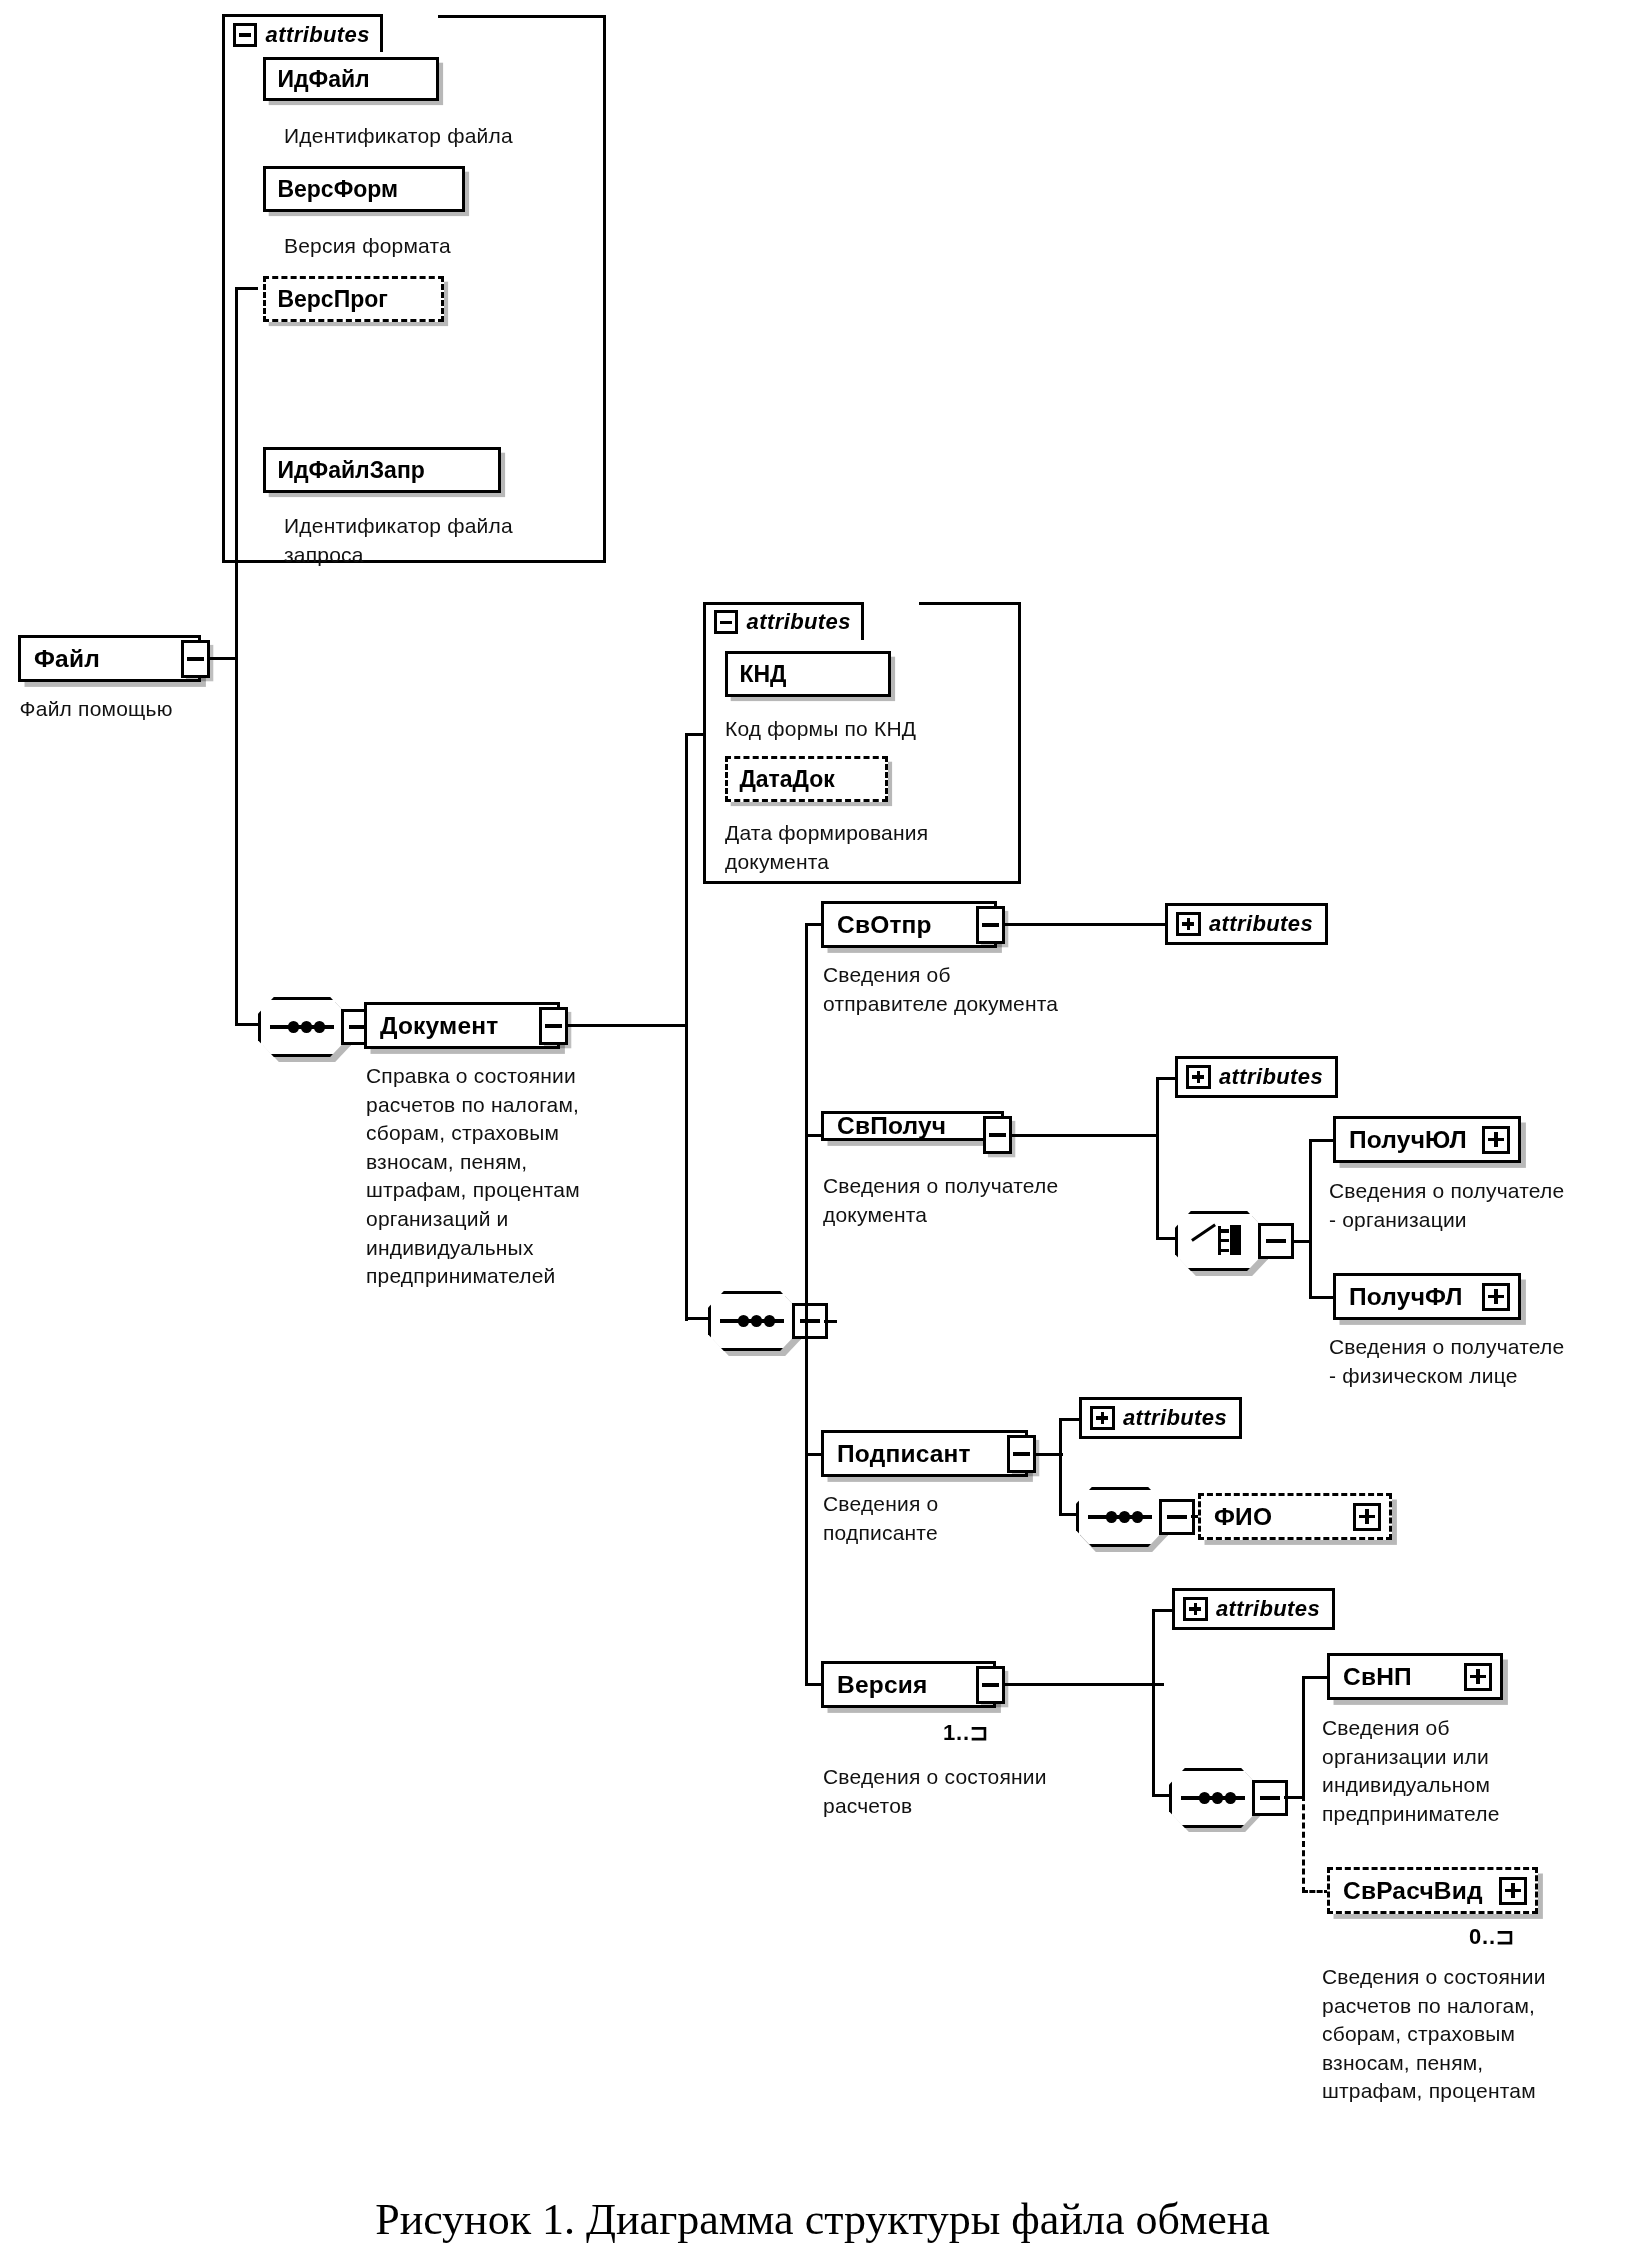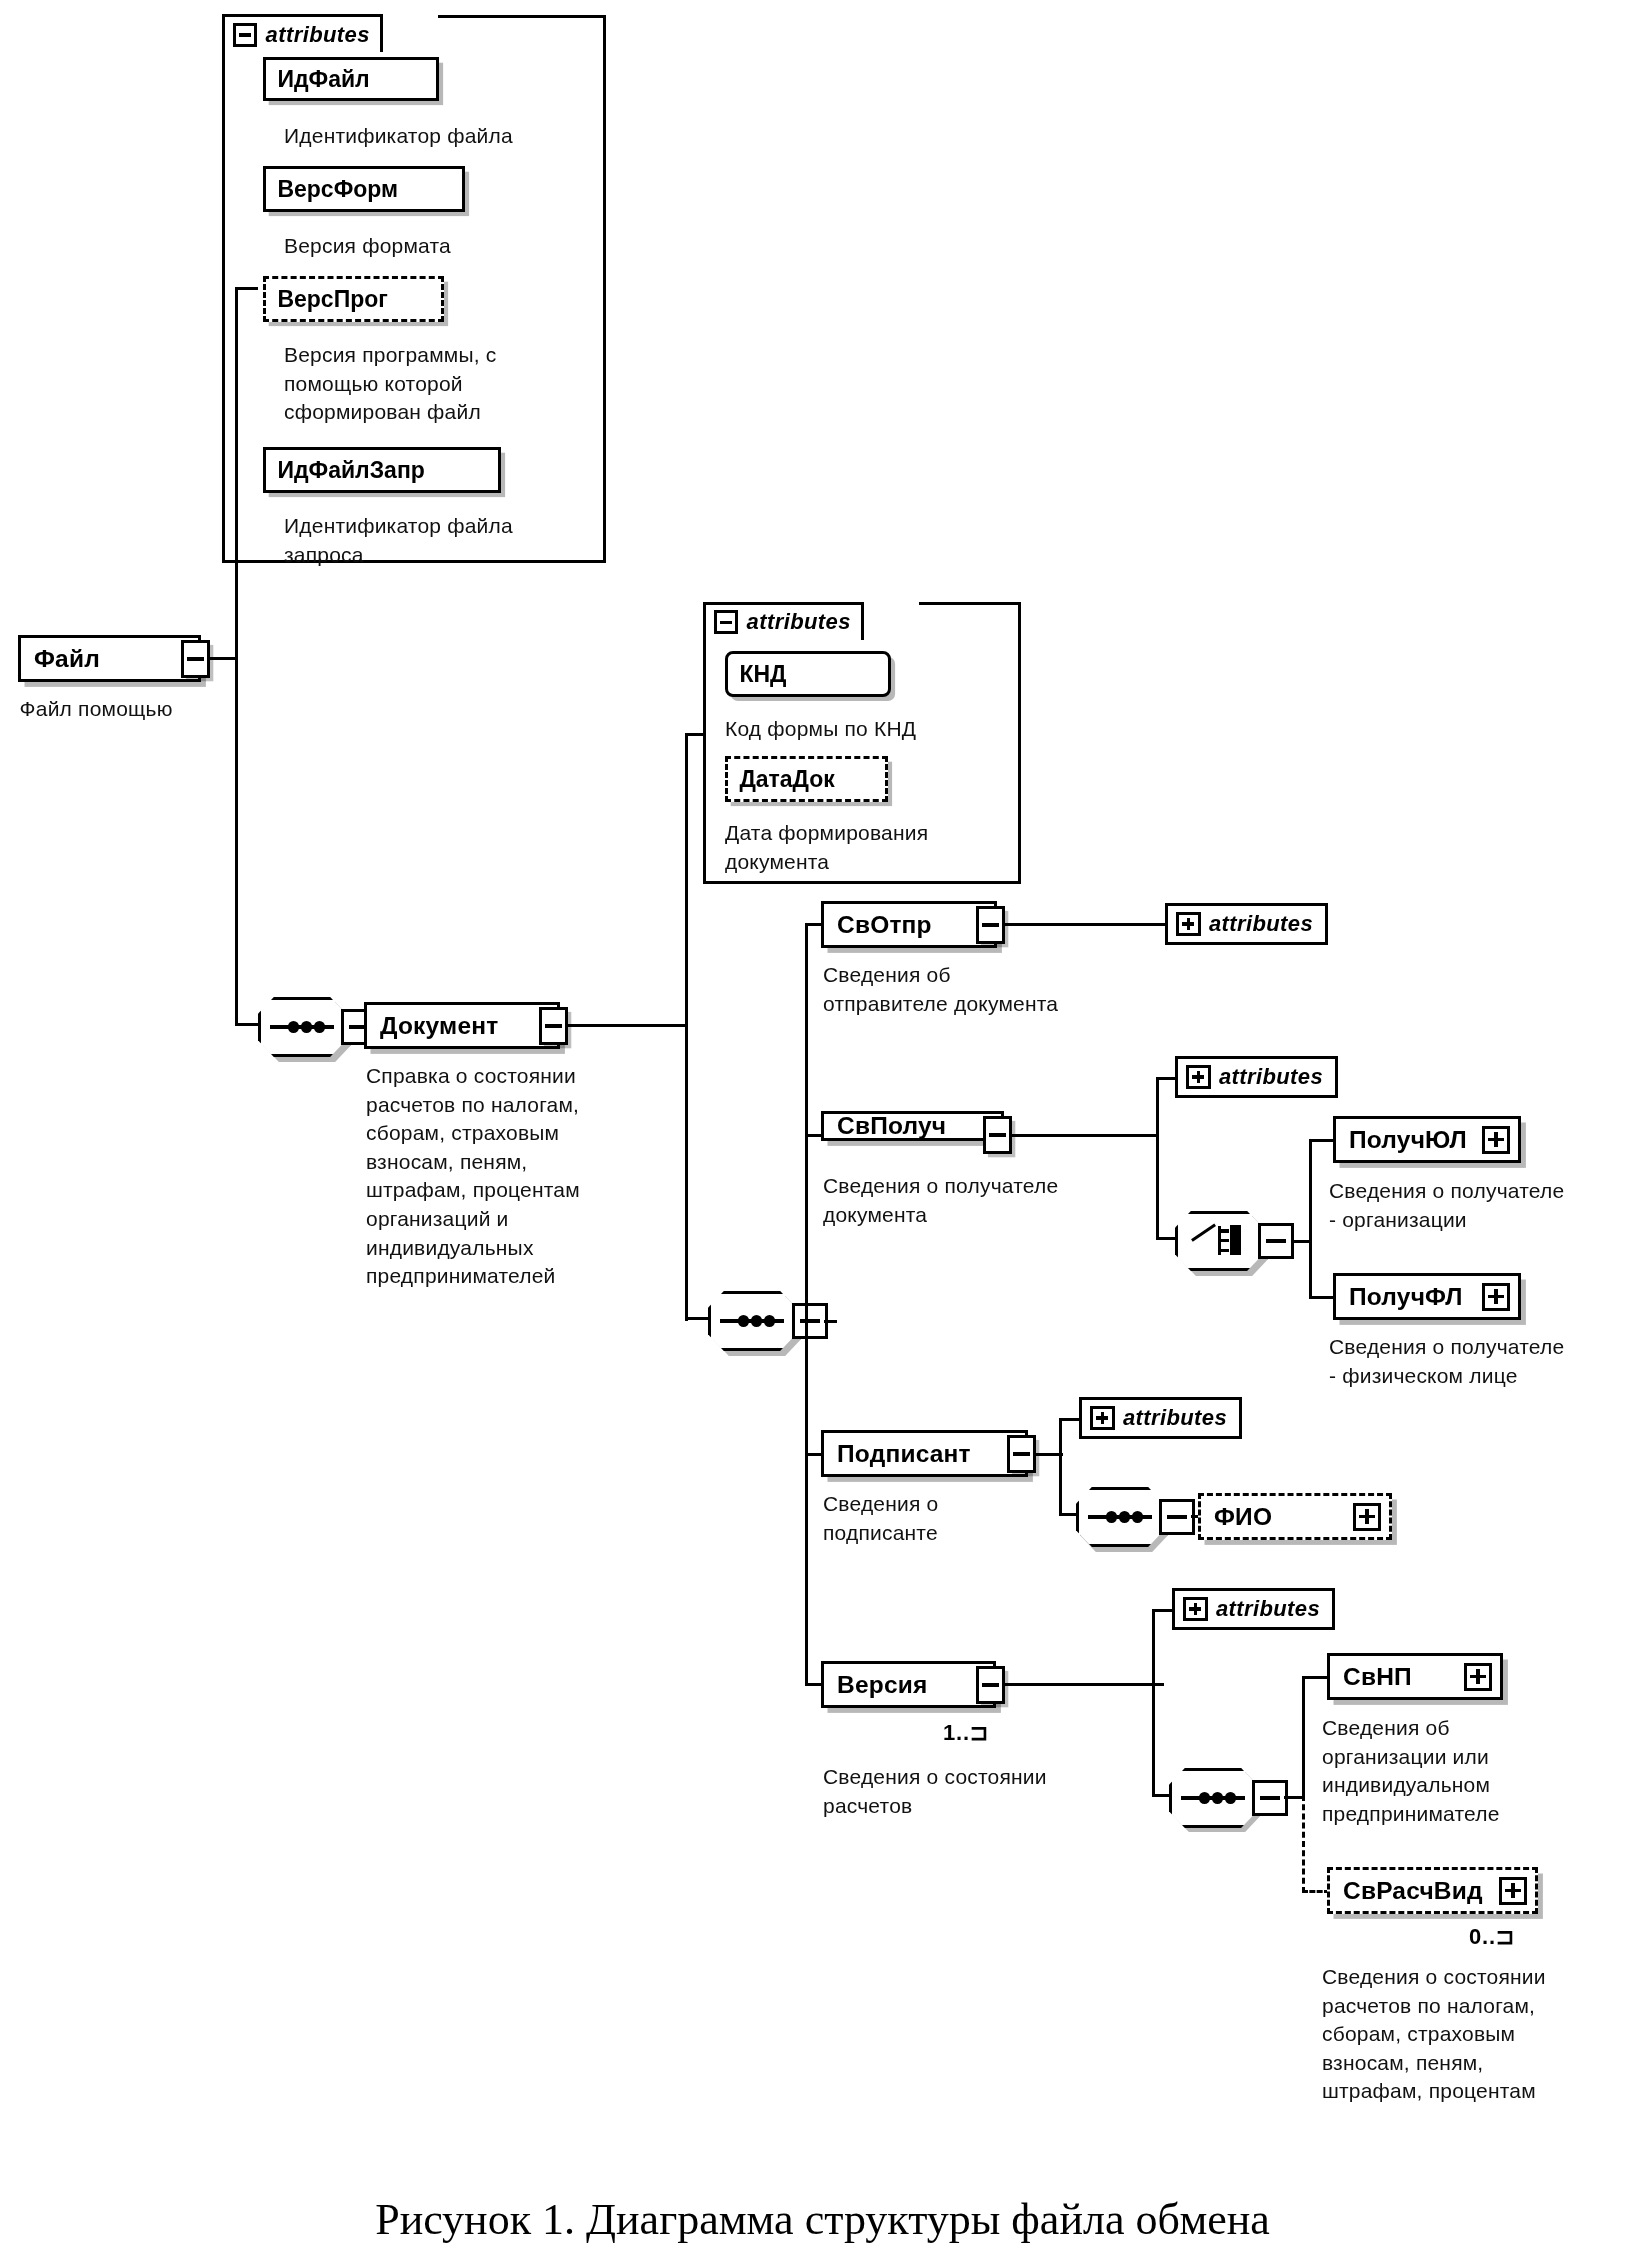--- a/index.html
+++ b/index.html
@@ -162,23 +162,20 @@
   <div class="desc" style="left:284px;top:122px;width:326px;">Идентификатор файла</div>
 
   <div class="attrbox" style="left:263px;top:166px;width:202px;height:46px;">
     <span>ВерсФорм</span>
   </div>
   <div class="desc" style="left:284px;top:232px;width:326px;">Версия формата</div>
 
   <div class="attrbox opt" style="left:263px;top:276px;width:181px;height:46px;">
     <span>ВерсПрог</span>
   </div>
-  <div class="desc" style="left:284px;top:341px;width:326px;">Версия программы, с
-помощью которой
-сформирован файл</div>
 
   <div class="attrbox" style="left:263px;top:447px;width:238px;height:46px;">
     <span>ИдФайлЗапр</span>
   </div>
   <div class="desc" style="left:284px;top:512px;width:326px;">Идентификатор файла
 запроса</div>
 
   <div class="node" style="left:18px;top:635px;width:183px;height:47px;">
     <span>Файл</span>
   </div>
@@ -228,21 +225,21 @@
   <div class="ln-h" style="left:685px;top:1317px;width:23px;"></div>
 
   <div class="attrpanel" style="left:703px;top:602px;width:318px;height:282px;">
     <div class="tab">
       <span class="pm"></span>
       <span class="attrlabel">attributes</span>
     </div>
     <div class="mask" style="left:4.9px;top:-3.3px;width:208px;"></div>
   </div>
 
-  <div class="attrbox" style="left:725px;top:651px;width:166px;height:46px;border-radius:8px;">
+  <div class="attrbox" style="left:725px;top:651px;width:166px;height:46px;">
     <span>КНД</span>
   </div>
   <div class="desc" style="left:725px;top:715px;width:294px;">Код формы по КНД</div>
 
   <div class="attrbox opt" style="left:725px;top:756px;width:163px;height:46px;">
     <span>ДатаДок</span>
   </div>
   <div class="desc" style="left:725px;top:819px;width:294px;">Дата формирования
 документа</div>
 

